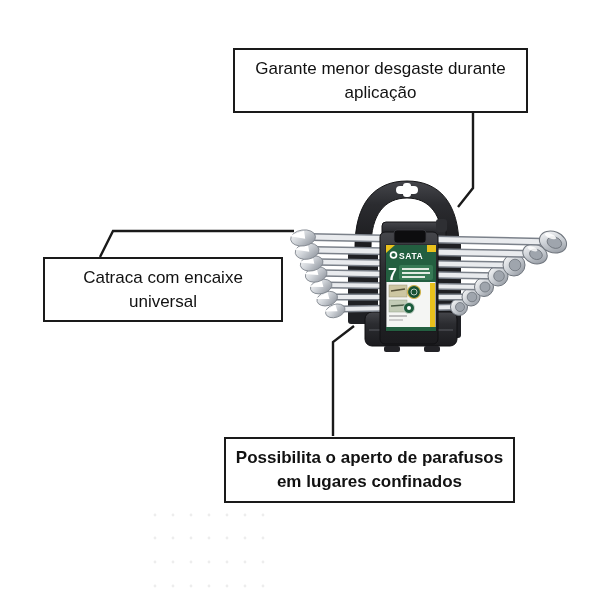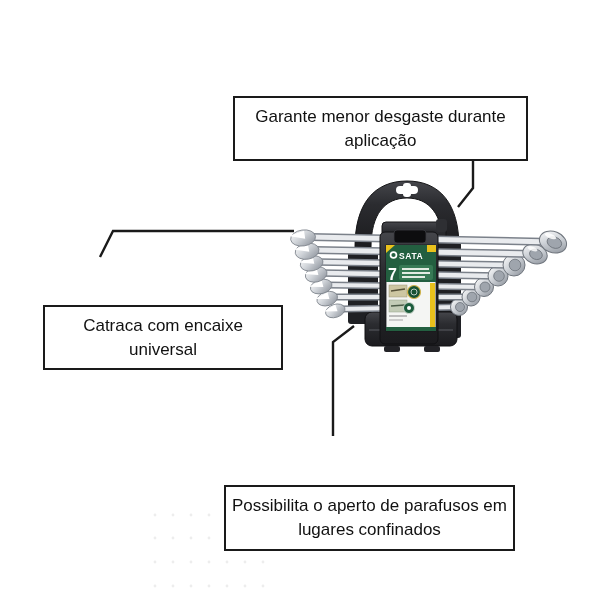--- a/index.html
+++ b/index.html
@@ -4,25 +4,25 @@
 <style>
   html,body{margin:0;padding:0;background:#ffffff;}
   .canvas{
     position:relative;width:600px;height:600px;background:#ffffff;overflow:hidden;
     font-family:"Liberation Sans",sans-serif;
   }
   .art{position:absolute;inset:0;width:600px;height:600px;}
   .callout{
     position:absolute;box-sizing:border-box;border:2px solid #1a1a1a;background:#ffffff;
     display:flex;align-items:center;justify-content:flex-start;text-align:center;
-    font-size:17px;line-height:1.4;color:#111111;padding:7px 6px;margin-top:48px;
+    font-size:17px;line-height:1.4;color:#111111;padding:7px 6px;
   }
   .callout-top{left:233px;top:48px;width:295px;height:65px;}
   .callout-left{left:43px;top:257px;width:240px;height:65px;}
-  .callout-bottom{left:224px;top:437px;width:291px;height:66px;}
+  .callout-bottom{left:224px;top:437px;width:291px;height:66px;font-weight:bold;}
 </style>
 </head>
 <body>
 
 <div class="canvas">
 
   <svg class="art" viewBox="0 0 600 600">
     <defs>
       <linearGradient id="plastic" x1="0" y1="0" x2="0" y2="1">
         <stop offset="0" stop-color="#45464b"></stop>

